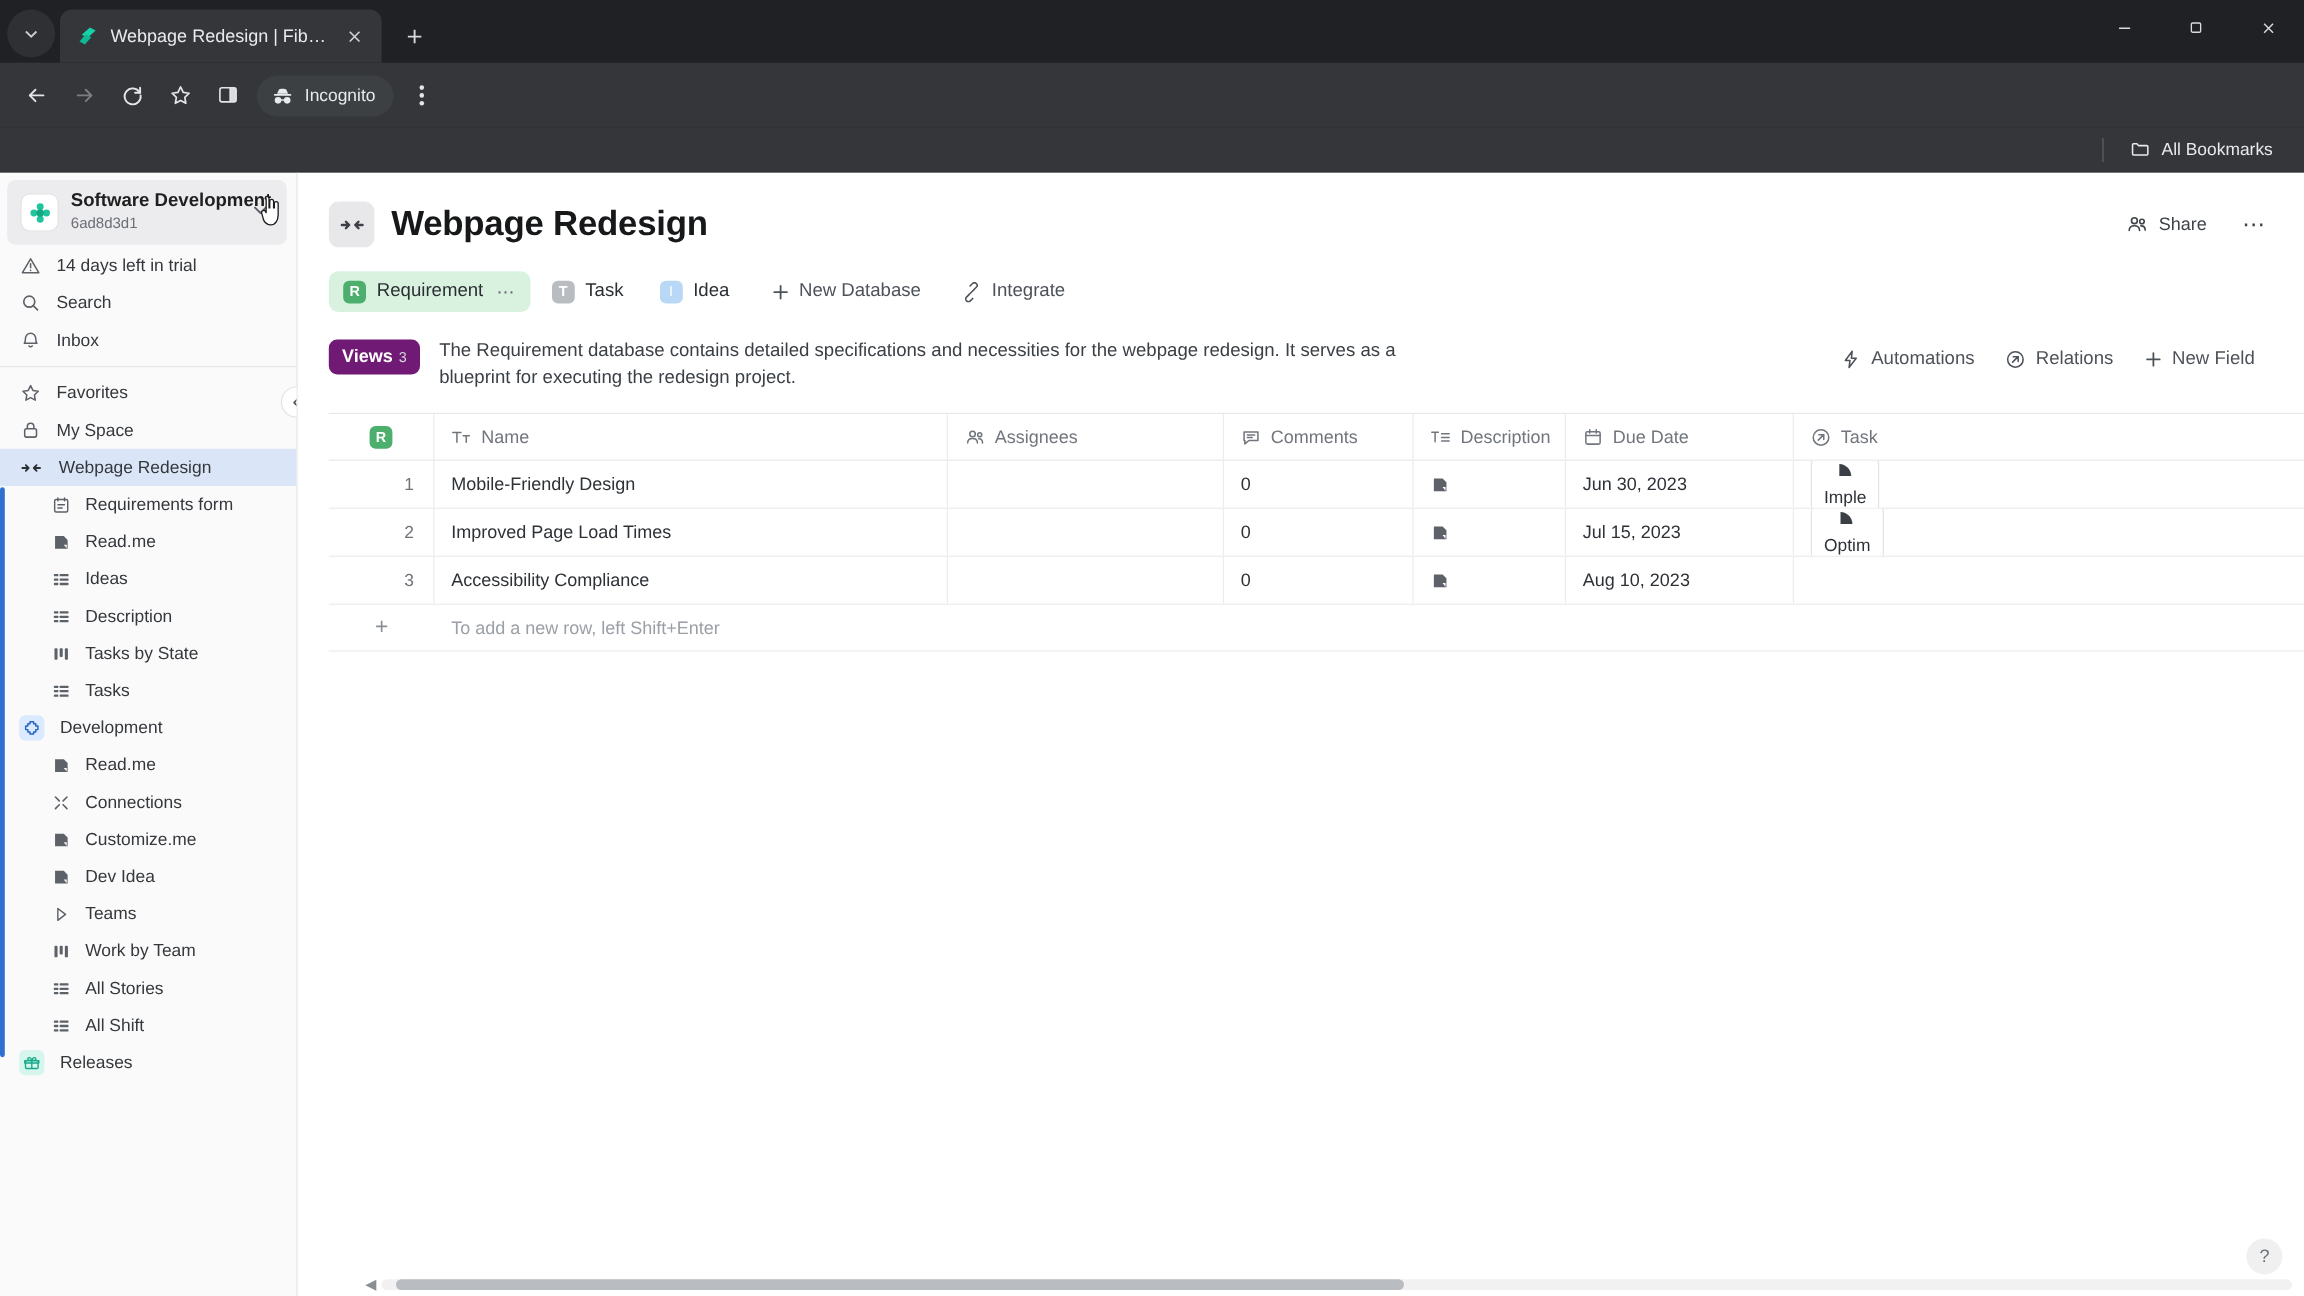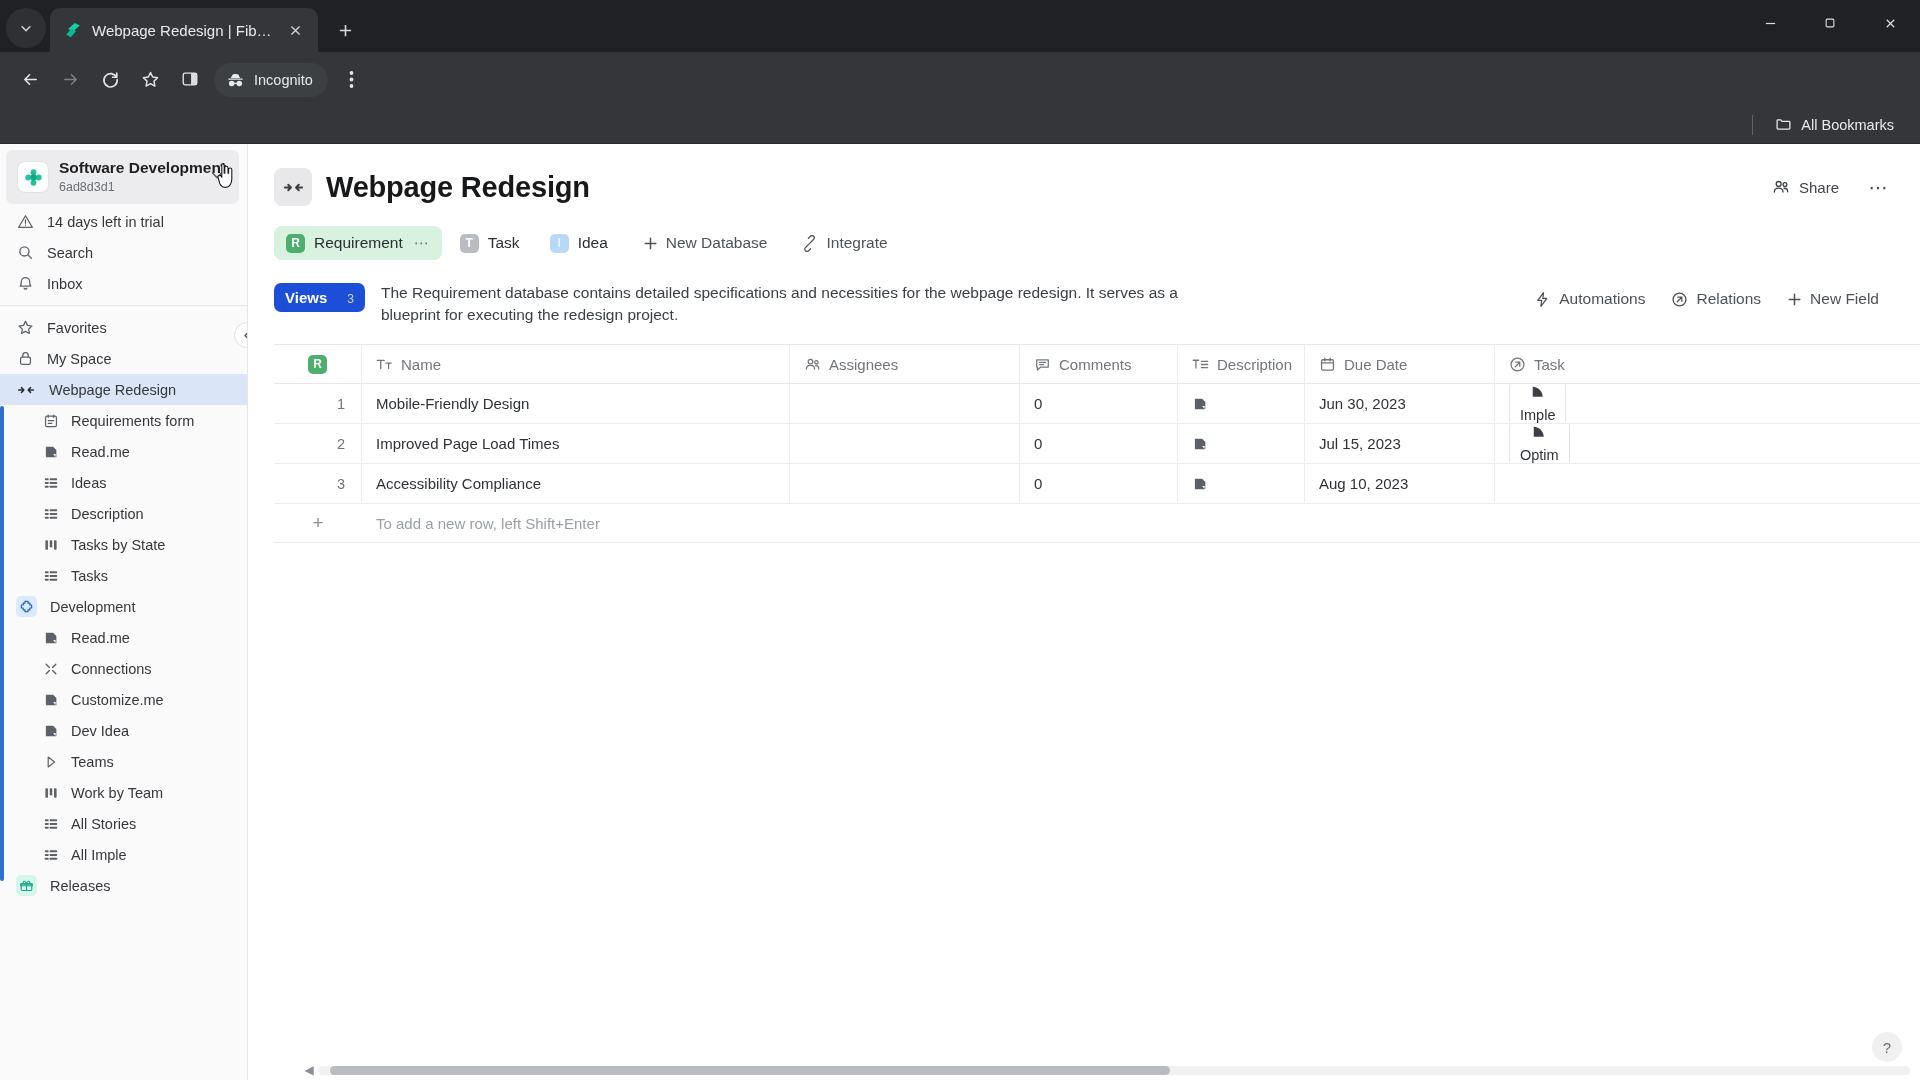--- a/index.html
+++ b/index.html
@@ -172,23 +172,23 @@
   .db-action {
     display: flex; align-items: center; gap: 8px; height: 34px; padding: 0 11px;
     border-radius: 8px; font-size: 15.5px; color: #4d5259; margin-left: 6px;
   }
 
   .desc-row {
     display: flex; align-items: flex-start; gap: 16px; margin-top: 22px;
     padding-right: 4px;
   }
   .views-badge {
-    background: #1d4ed8; color: #fff; border-radius: 7px; padding: 6px 11px;
+    background: #701a75; color: #fff; border-radius: 7px; padding: 6px 11px;
     font-size: 15px; font-weight: bold; flex: none; display: flex;
-    align-items: baseline; gap: 20px; margin-top: 1px;
+    align-items: baseline; gap: 5px; margin-top: 1px;
   }
   .views-badge .cnt { font-size: 12px; font-weight: normal; color: #d3d6da; }
   .desc-text {
     font-size: 15.5px; color: #3b4046; line-height: 1.43; max-width: 800px;
     flex: 1;
   }
   .tools-right { margin-left: auto; display: flex; align-items: center; gap: 4px; flex: none; }
   .tool-btn {
     display: flex; align-items: center; gap: 8px; height: 34px; padding: 0 11px;
     border-radius: 7px; font-size: 15.5px; color: #4d5259; white-space: nowrap;
@@ -593,21 +593,21 @@
         <span class="ico">
           <svg width="16" height="16" viewBox="0 0 20 20" fill="currentColor">
               <rect x="2.4" y="4.2" width="4.6" height="2.4" rx="0.6"></rect>
               <rect x="8.4" y="4.2" width="9.2" height="2.4" rx="0.6"></rect>
               <rect x="2.4" y="8.8" width="4.6" height="2.4" rx="0.6"></rect>
               <rect x="8.4" y="8.8" width="9.2" height="2.4" rx="0.6"></rect>
               <rect x="2.4" y="13.4" width="4.6" height="2.4" rx="0.6"></rect>
               <rect x="8.4" y="13.4" width="9.2" height="2.4" rx="0.6"></rect>
             </svg>
         </span>
-        <span>All Imple</span>
+        <span>All Shift</span>
       </div>
 
       <div class="sb-item space">
         <span class="sb-badge-ico" style="background:#d6f5ec">
           <svg width="15" height="15" viewBox="0 0 20 20" fill="none" stroke="#16a98a" stroke-width="1.5" stroke-linejoin="round">
               <rect x="3" y="7.8" width="14" height="8.8" rx="1.2"></rect>
               <path d="M2.2 7.8h15.6v2.6H2.2zM10 7.8v8.8"></path>
               <path d="M10 7.6c-.6-2-1.6-3.2-2.9-3.2a1.6 1.6 0 0 0 0 3.2zM10 7.6c.6-2 1.6-3.2 2.9-3.2a1.6 1.6 0 0 1 0 3.2z"></path>
             </svg>
         </span>

